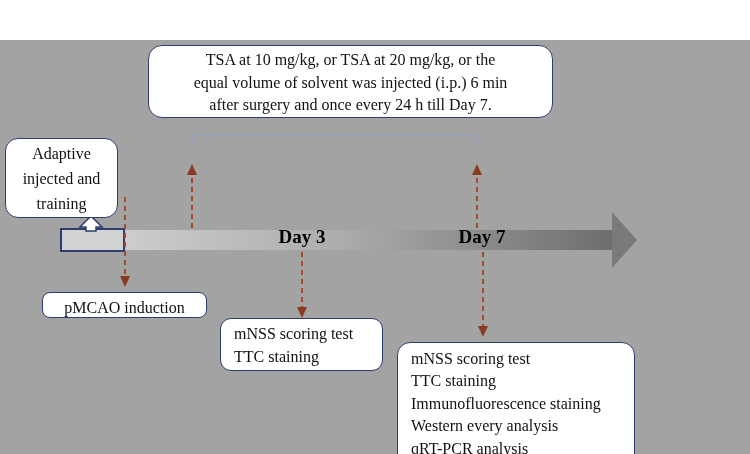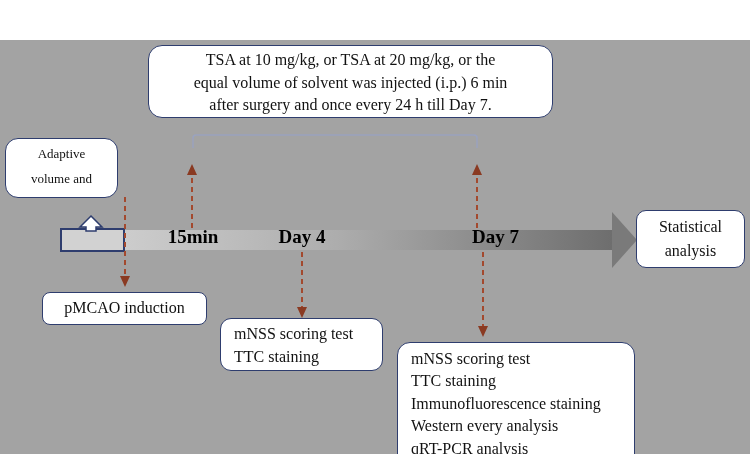--- a/index.html
+++ b/index.html
@@ -32,27 +32,27 @@
     color: #111111;
   }
   .box.centered { text-align: center; }
   .treatment-box {
     left: 148px; top: 5px; width: 405px; height: 73px;
     border-radius: 14px;
     font-size: 16px; line-height: 22.5px;
     padding-top: 3px;
   }
   .adaptive-box {
-    left: 5px; top: 98px; width: 113px; height: 60px;
+    left: 5px; top: 98px; width: 113px; height: 80px;
     border-radius: 13px;
-    font-size: 13px; line-height: 25px;
+    font-size: 16px; line-height: 25px;
     padding-top: 2px;
   }
   .pmcao-box {
-    left: 42px; top: 252px; width: 165px; height: 33px;
+    left: 42px; top: 252px; width: 165px; height: 26px;
     border-radius: 8px;
     font-size: 16px; line-height: 29px;
   }
   .day3-box {
     left: 220px; top: 278px; width: 163px; height: 53px;
     border-radius: 11px;
     font-size: 16px; line-height: 23px;
     padding: 3px 0 0 13px;
   }
   .day7-box {
@@ -72,21 +72,21 @@
     z-index: 2;
     width: 74px;
     top: 186px;
     text-align: center;
     font-weight: bold;
     font-size: 19px;
     color: #000000;
   }
   .tl-15min { left: 156px; }
   .tl-day3  { left: 265px; }
-  .tl-day7  { left: 445px; text-align: right; }
+  .tl-day7  { left: 445px; }
   .dash-line {
     stroke: var(--dash-arrow, #a3492e);
     stroke-width: 2;
     stroke-dasharray: 5 4;
     fill: none;
   }
   .dash-head { fill: var(--dash-arrowhead, #8a3a22); }
 </style>
 </head>
 <body>
@@ -128,42 +128,38 @@
   </svg>
 
   <div class="box centered treatment-box">
     <div>TSA at 10 mg/kg, or TSA at 20 mg/kg, or the</div>
     <div>equal volume of solvent was injected (i.p.) 6 min</div>
     <div>after surgery and once every 24 h till Day 7.</div>
   </div>
 
   <div class="box centered adaptive-box">
     <div>Adaptive</div>
-    <div>volume and</div>
+    <div>injected and</div>
+    <div>training</div>
   </div>
 
   <div class="box centered pmcao-box">
     <div>pMCAO induction</div>
   </div>
 
-  <div class="timeline-label tl-15min">15min</div>
-  <div class="timeline-label tl-day3">Day 4</div>
+  <div class="timeline-label tl-day3">Day 3</div>
   <div class="timeline-label tl-day7">Day 7</div>
 
   <div class="box day3-box">
     <div>mNSS scoring test</div>
     <div>TTC staining</div>
   </div>
 
   <div class="box day7-box">
     <div>mNSS scoring test</div>
     <div>TTC staining</div>
     <div>Immunofluorescence staining</div>
     <div>Western every analysis</div>
     <div>qRT-PCR analysis</div>
   </div>
 
-  <div class="box centered stat-box">
-    <div>Statistical</div>
-    <div>analysis</div>
-  </div>
 
 </div>
 
 </body></html>

